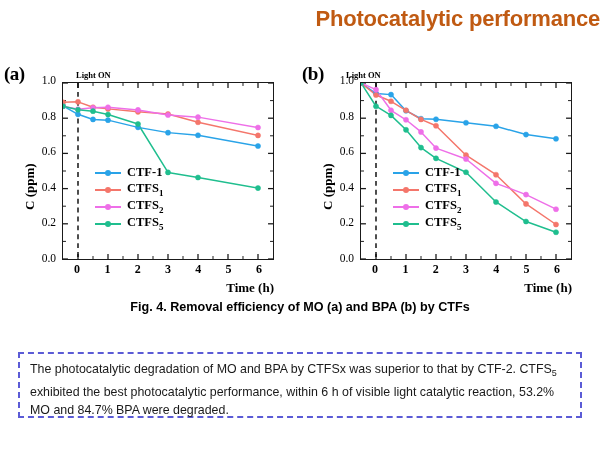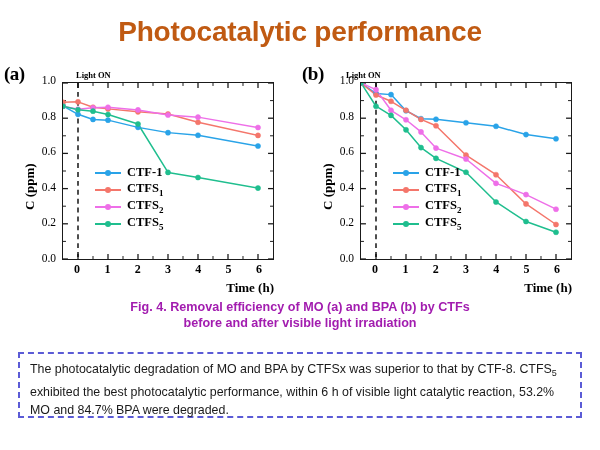--- a/index.html
+++ b/index.html
@@ -11,27 +11,27 @@
     height: 450px;
     background: #ffffff;
     font-family: "Liberation Sans", sans-serif;
     overflow: hidden;
     position: relative;
   }
 
   
   #slide-title {
     position: absolute;
-    top: 16px;
+    top: 6px;
     left: 0;
     width: 600px;
-    text-align: center;
+    text-align: right;
     font-family: "Liberation Sans", sans-serif;
     font-weight: bold;
-    font-size: 28px;
+    font-size: 22px;
     color: #C05A12;
     letter-spacing: -0.2px;
     white-space: nowrap;
   }
 
   
   #figure-area {
     position: absolute;
     top: 58px;
     left: 0;
@@ -166,21 +166,21 @@
   #fig-caption {
     position: absolute;
     top: 299px;
     left: 30px;
     width: 540px;
     text-align: center;
     font-family: "Liberation Sans", sans-serif;
     font-weight: bold;
     font-size: 12.6px;
     line-height: 16px;
-    color: #a21caf;
+    color: #000000;
   }
 
   
   #summary-box {
     position: absolute;
     top: 352px;
     left: 18px;
     width: 564px;
     height: 66px;
     box-sizing: border-box;
@@ -495,20 +495,19 @@
           </span>
           <span class="legend-label">CTFS<sub>5</sub></span>
         </div>
       </div>
   </div>
 
 </div>
 
 <div id="fig-caption">
   <span>Fig. 4. Removal efficiency of MO (a) and BPA (b) by CTFs</span><br>
-  <span>before and after visible light irradiation</span>
 </div>
 
 <div id="summary-box">
   <p id="summary-text">
-    <span>The photocatalytic degradation of MO and BPA by CTFSx was superior to that by CTF-8. CTFS</span><sub>5</sub><span> exhibited the best photocatalytic performance,  within 6 h of visible light catalytic reaction, 53.2% MO and 84.7% BPA were degraded.</span>
+    <span>The photocatalytic degradation of MO and BPA by CTFSx was superior to that by CTF-2. CTFS</span><sub>5</sub><span> exhibited the best photocatalytic performance,  within 6 h of visible light catalytic reaction, 53.2% MO and 84.7% BPA were degraded.</span>
   </p>
 </div>
 
 </body></html>

